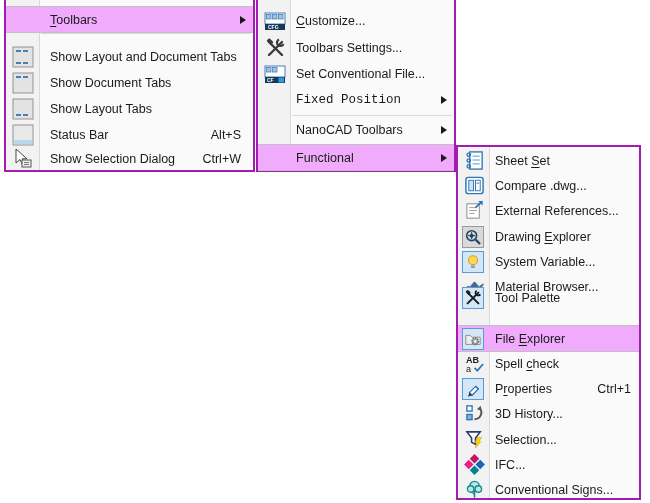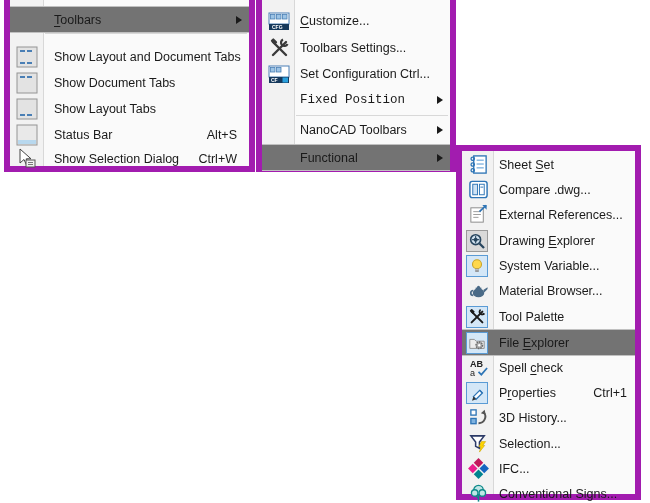--- a/index.html
+++ b/index.html
@@ -2,34 +2,34 @@
 <html><head>
 <meta charset="utf-8">
 <style>
   html,body{margin:0;padding:0;}
   body{
     width:650px;height:503px;position:relative;background:#ffffff;
     font-family:"Liberation Sans",sans-serif;font-size:12.5px;color:#1a1a1a;
     overflow:hidden;
   }
   .menu{
-    position:absolute;background:#fafafa;border:6px solid #a21caf;
+    position:absolute;background:#fafafa;border:2px solid #a21caf;
     box-sizing:border-box;
   }
   .menu.cut-top{border-top:none;}
   .gutter{
     position:absolute;top:0;bottom:0;left:0;background:#f2f2f2;z-index:0;
   }
   .gutter-line{
     position:absolute;top:0;bottom:0;width:1px;background:#d8d8d8;z-index:1;
   }
   .mrow{
     position:absolute;left:0;right:0;z-index:2;
   }
-  .mrow.sel{background:#737373;border-top:1px solid #c0c0c0;border-bottom:1px solid #c0c0c0;padding-left:8px;}
+  .mrow.sel{background:#f0abfc;border-top:1px solid #c0c0c0;border-bottom:1px solid #c0c0c0;padding-left:8px;}
   .mlabel{
     position:absolute;top:50%;transform:translateY(-50%);
     white-space:nowrap;z-index:3;
   }
   u{text-decoration:underline;text-underline-offset:2px;}
   .mshort{
     position:absolute;top:50%;transform:translateY(-50%);right:12px;
     white-space:nowrap;z-index:3;
   }
   .marrow{
@@ -163,21 +163,21 @@
     <span class="micon icon-plain">
       <svg width="22" height="22" viewBox="0 0 22 22">
         <rect x="1" y="3" width="20" height="11" fill="#ffffff" stroke="#4a7fb5"></rect>
         <rect x="2.5" y="4.5" width="4.5" height="4.5" fill="#9cc3e5" stroke="#4a7fb5" stroke-width="0.8"></rect>
         <rect x="8.5" y="4.5" width="4.5" height="4.5" fill="#9cc3e5" stroke="#4a7fb5" stroke-width="0.8"></rect>
         <rect x="1" y="14" width="20" height="6" fill="#16395c"></rect>
         <text x="3" y="19" font-size="5" fill="#ffffff" font-family="Liberation Sans, sans-serif" font-weight="bold">CF</text>
         <rect x="14.5" y="14.5" width="5.5" height="5" fill="#2aa0dd"></rect>
       </svg>
     </span>
-    <span class="mlabel"><span>Set Configuration Ctrl...</span><u></u><span></span></span>
+    <span class="mlabel"><span>Set Conventional File...</span><u></u><span></span></span>
   </div>
 
   <div class="mrow" style="top:87px;height:26px;font-family:Liberation Mono, monospace;">
     <span class="mlabel"><span>Fixed Position</span><u></u><span></span></span>
     <span class="marrow"></span>
   </div>
 
   <div class="sep" style="top:115px;left:34px;right:2px;"></div>
 
   <div class="mrow" style="top:117px;height:26px;">
@@ -266,21 +266,21 @@
         <ellipse cx="11" cy="13.5" rx="6" ry="4.5" fill="#4a6a87"></ellipse>
         <rect x="8" y="8" width="6" height="3" fill="#4a6a87"></rect>
         <circle cx="11" cy="7.5" r="1.6" fill="#4a6a87"></circle>
         <polygon points="16,10.5 20.5,7.5 20.5,9.5 17,13" fill="#4a6a87"></polygon>
         <path d="M5.5 11 C2 11 2 16 5.5 16" fill="none" stroke="#4a6a87" stroke-width="1.8"></path>
       </svg>
     </span>
     <span class="mlabel"><span>Material Browser...</span><u></u><span></span><span></span></span>
   </div>
 
-  <div class="mrow" style="top:153px;height:25px;">
+  <div class="mrow" style="top:138px;height:25px;">
     <span class="micon icon-box pressed-blue" style="left:4px;">
       <svg width="18" height="18" viewBox="0 0 20 20">
         <g stroke="#1a1a1a" stroke-width="2.2" stroke-linecap="round">
           <line x1="4" y1="4" x2="16" y2="16"></line>
           <line x1="16" y1="4" x2="4" y2="16"></line>
         </g>
         <rect x="2.2" y="2" width="5" height="3.4" rx="0.8" fill="#1a1a1a" transform="rotate(45 4.7 3.7)"></rect>
         <path d="M14 1.8 a3 3 0 1 0 4.2 4.2" fill="none" stroke="#1a1a1a" stroke-width="2"></path>
       </svg>
     </span>

